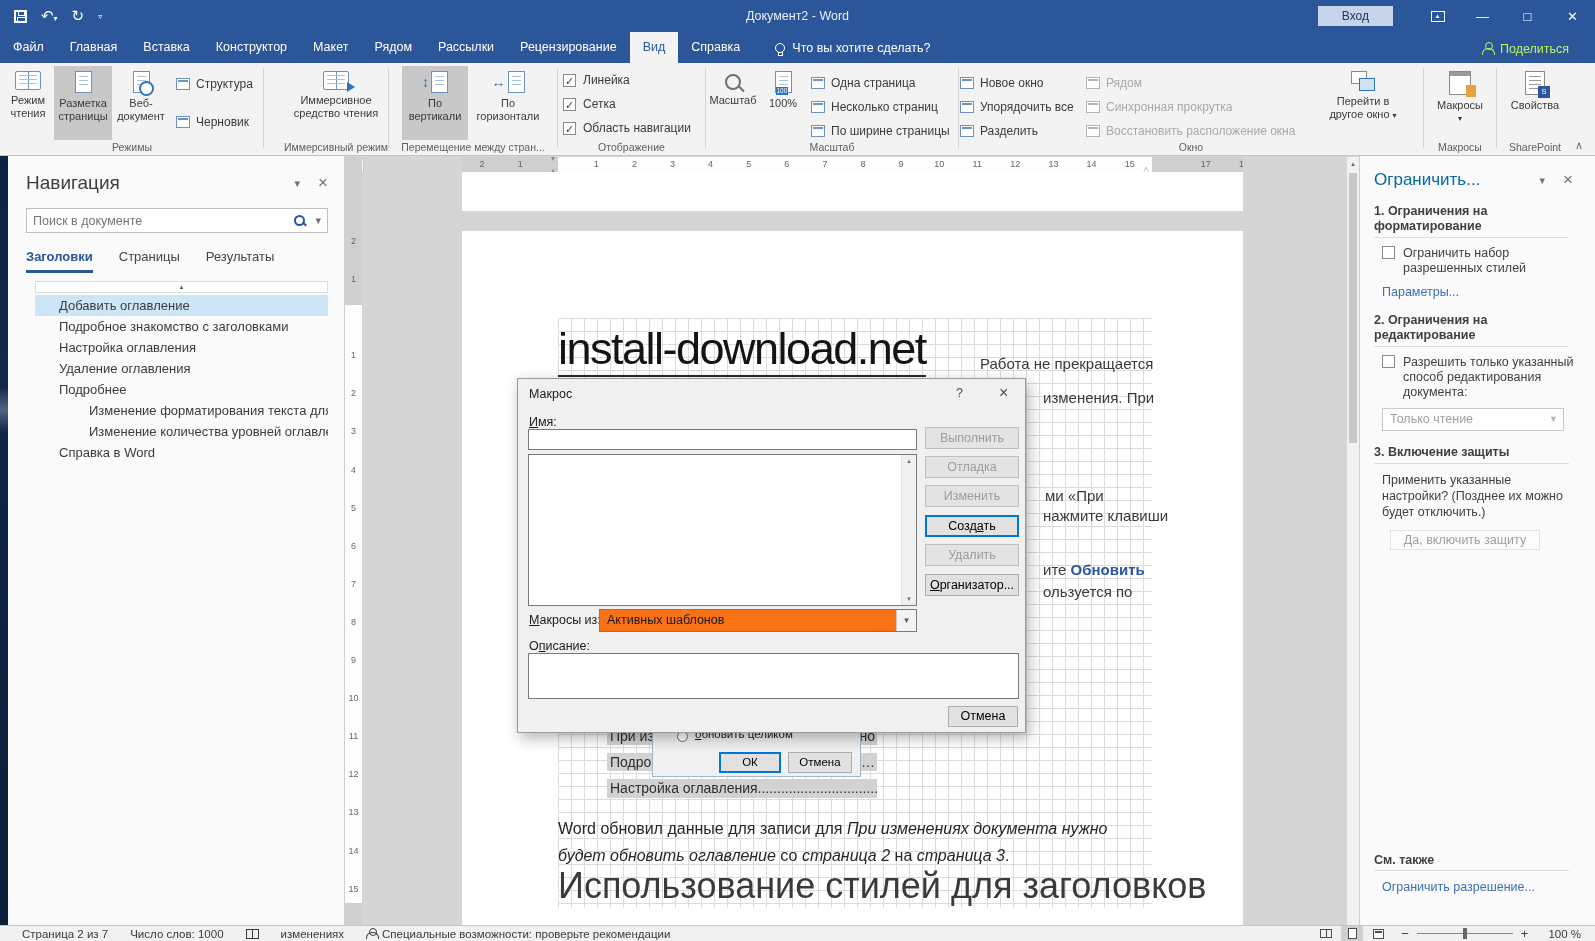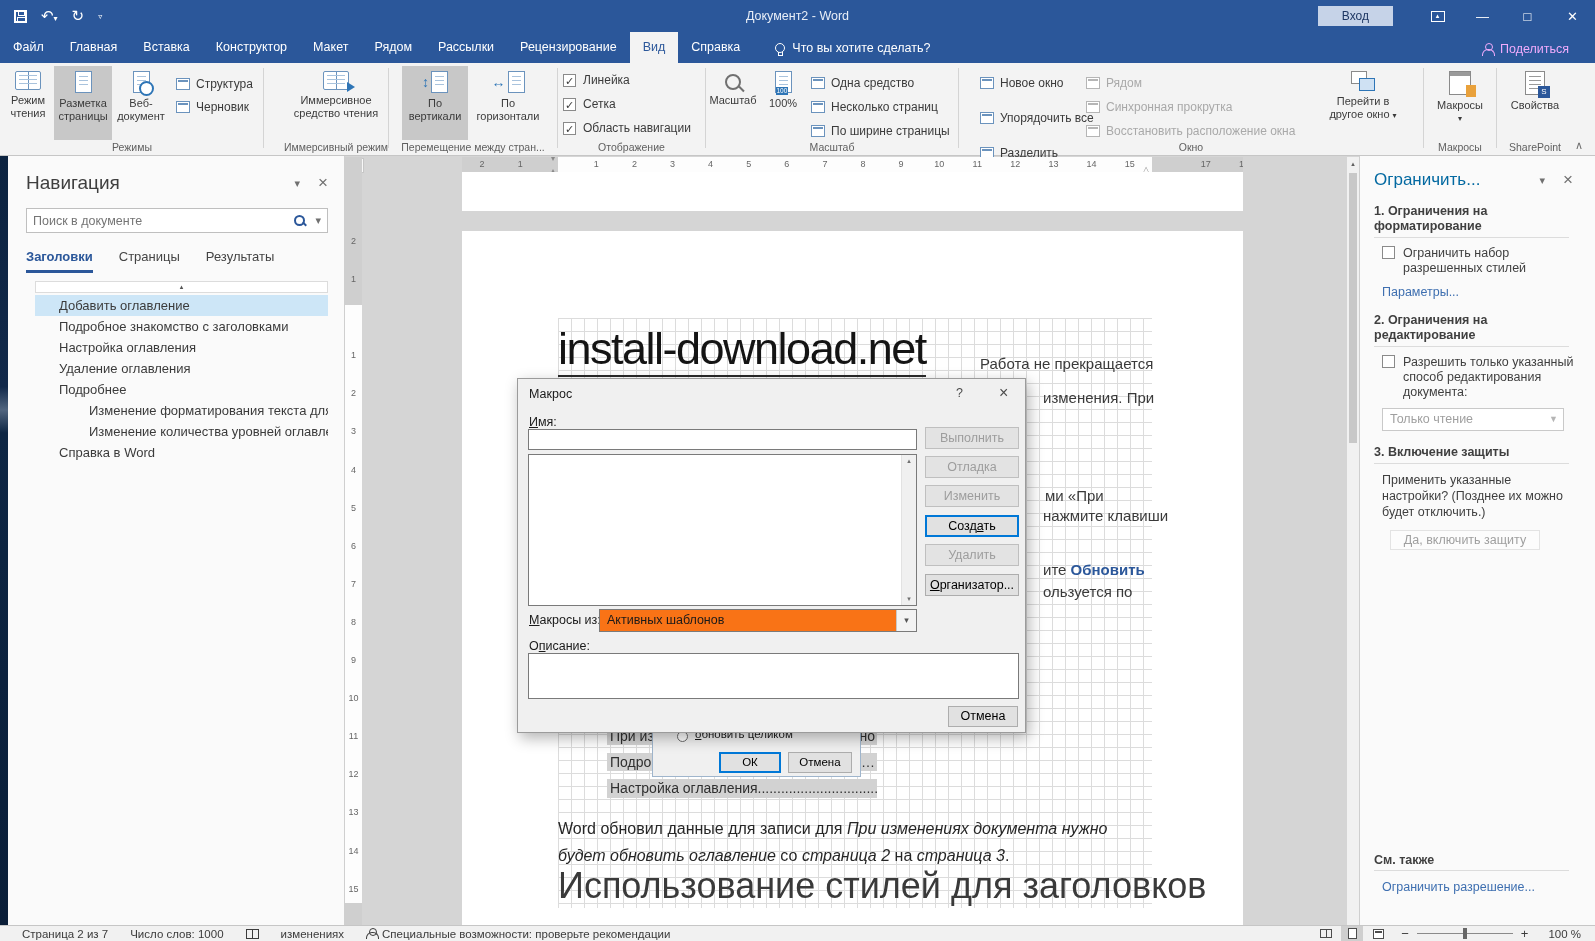--- a/index.html
+++ b/index.html
@@ -19,34 +19,34 @@
   .signin{background:#c6d3e8;color:#1f3864;font-size:12px;padding:3px 24px;margin-right:22px}
   .winbtn{width:45px;height:32px;display:flex;align-items:center;justify-content:center;font-size:13px;color:#fff}
   .ic-ribopt{width:14px;height:11px;border:1px solid #fff;display:flex;align-items:center;justify-content:center;font-size:7px;color:#fff}
   
   .tabrow{position:absolute;left:0;top:32px;right:0;height:31px;background:#2b579a;display:flex;align-items:flex-end}
   .rtab{font-size:12.5px;color:#fff;padding:8px 13px;line-height:15px}
   .rtab.active{background:#f3f3f3;color:#2b579a}
   .tellme{display:flex;align-items:center;gap:7px;margin-left:22px;color:#fff;font-size:12.5px;padding-bottom:8px}
   .ic-bulb{width:10px;height:10px;border:1.5px solid #fff;border-radius:50%;position:relative;display:inline-block}
   .ic-bulb::after{content:"";position:absolute;left:2px;bottom:-4px;width:3px;height:3px;border:1px solid #fff;border-top:none}
-  .share{position:absolute;right:26px;bottom:7px;display:flex;align-items:flex-end;gap:6px;color:#f0abfc;font-size:12.5px}
+  .share{position:absolute;right:26px;bottom:7px;display:flex;align-items:flex-start;gap:6px;color:#bef264;font-size:12.5px}
   .ic-person{width:12px;height:13px;position:relative;display:inline-block}
   .ic-person::before{content:"";position:absolute;top:0;left:3px;width:6px;height:6px;border:1.3px solid currentColor;border-radius:50%}
   .ic-person::after{content:"";position:absolute;bottom:0;left:0;width:11px;height:6px;border:1.3px solid currentColor;border-bottom:none;border-radius:6px 6px 0 0}
   
   .ribbon{position:absolute;left:0;top:63px;right:0;height:93px;background:#f3f3f3;border-bottom:1px solid #c6c6c6}
   .grp{position:absolute;top:0;height:92px}
   .grp-label{position:absolute;bottom:2px;left:0;right:0;text-align:center;font-size:10.5px;color:#5f5f5f;white-space:nowrap}
   .sep{position:absolute;top:5px;height:80px;width:1px;background:#d4d4d4}
   .bigrow{display:flex;align-items:flex-start;padding-top:3px}
   .bigbtn{display:flex;flex-direction:column;align-items:center;padding-top:5px;height:74px;font-size:11px;line-height:13px;text-align:center;color:#3b3b3b}
   .bigbtn.sel{background:#c8c8c8}
   .bigbtn .ic{margin-bottom:4px}
-  .smallcol{display:flex;flex-direction:column;gap:3px;padding-top:8px}
+  .smallcol{display:flex;flex-direction:column;gap:18px;padding-top:8px}
   .srow{display:flex;align-items:center;height:20px;font-size:12px;color:#3b3b3b;white-space:nowrap}
   .srow.dis{color:#a9a9a9}
   .cbrow{display:flex;align-items:center;height:20px;font-size:12px;color:#3b3b3b}
   .cb{width:13px;height:13px;border:1px solid #8a8a8a;background:#fff;margin-right:7px;font-size:11px;line-height:12px;text-align:center;color:#3b3b3b}
   .cb.checked::after{content:"✓"}
   
   .ipg{width:17px;height:22px;background:#fff;border:1px solid #6b93bd;position:relative;display:inline-block}
   .ipg::before{content:"";position:absolute;left:3px;right:3px;top:4px;height:12px;
     background:repeating-linear-gradient(#a9c3dd 0,#a9c3dd 1px,transparent 1px,transparent 4px)}
   .ipg.web::after{content:"";position:absolute;right:-5px;bottom:-4px;width:11px;height:11px;border:2px solid #2e75b6;border-radius:50%;background:#fff}
@@ -323,39 +323,39 @@
           <span class="ic ic-mag"></span>
           <span>Масштаб</span>
         </div>
         <div class="bigbtn" style="width:44px">
           <span class="ic ipg pct"></span>
           <span>100%</span>
         </div>
         <div class="smallcol" style="margin-left:4px;padding-top:7px;gap:4px">
           <div class="srow">
               <span class="ir"></span>
-              <span>Одна средство</span>
+              <span>Одна страница</span>
             </div>
           <div class="srow">
               <span class="ir"></span>
               <span>Несколько страниц</span>
             </div>
           <div class="srow">
               <span class="ir"></span>
               <span>По ширине страницы</span>
             </div>
         </div>
       </div>
       <div class="grp-label">Масштаб</div>
     </div>
     <div class="sep" style="left:958px"></div>
 
     <div class="grp" style="left:960px;width:462px">
       <div class="bigrow" style="gap:8px">
-        <div class="smallcol" style="padding-left:20px;padding-top:7px;gap:15px;width:118px">
+        <div class="smallcol" style="padding-left:0;padding-top:7px;gap:4px;width:118px">
           <div class="srow">
               <span class="ir"></span>
               <span>Новое окно</span>
             </div>
           <div class="srow">
               <span class="ir"></span>
               <span>Упорядочить все</span>
             </div>
           <div class="srow">
               <span class="ir"></span>

